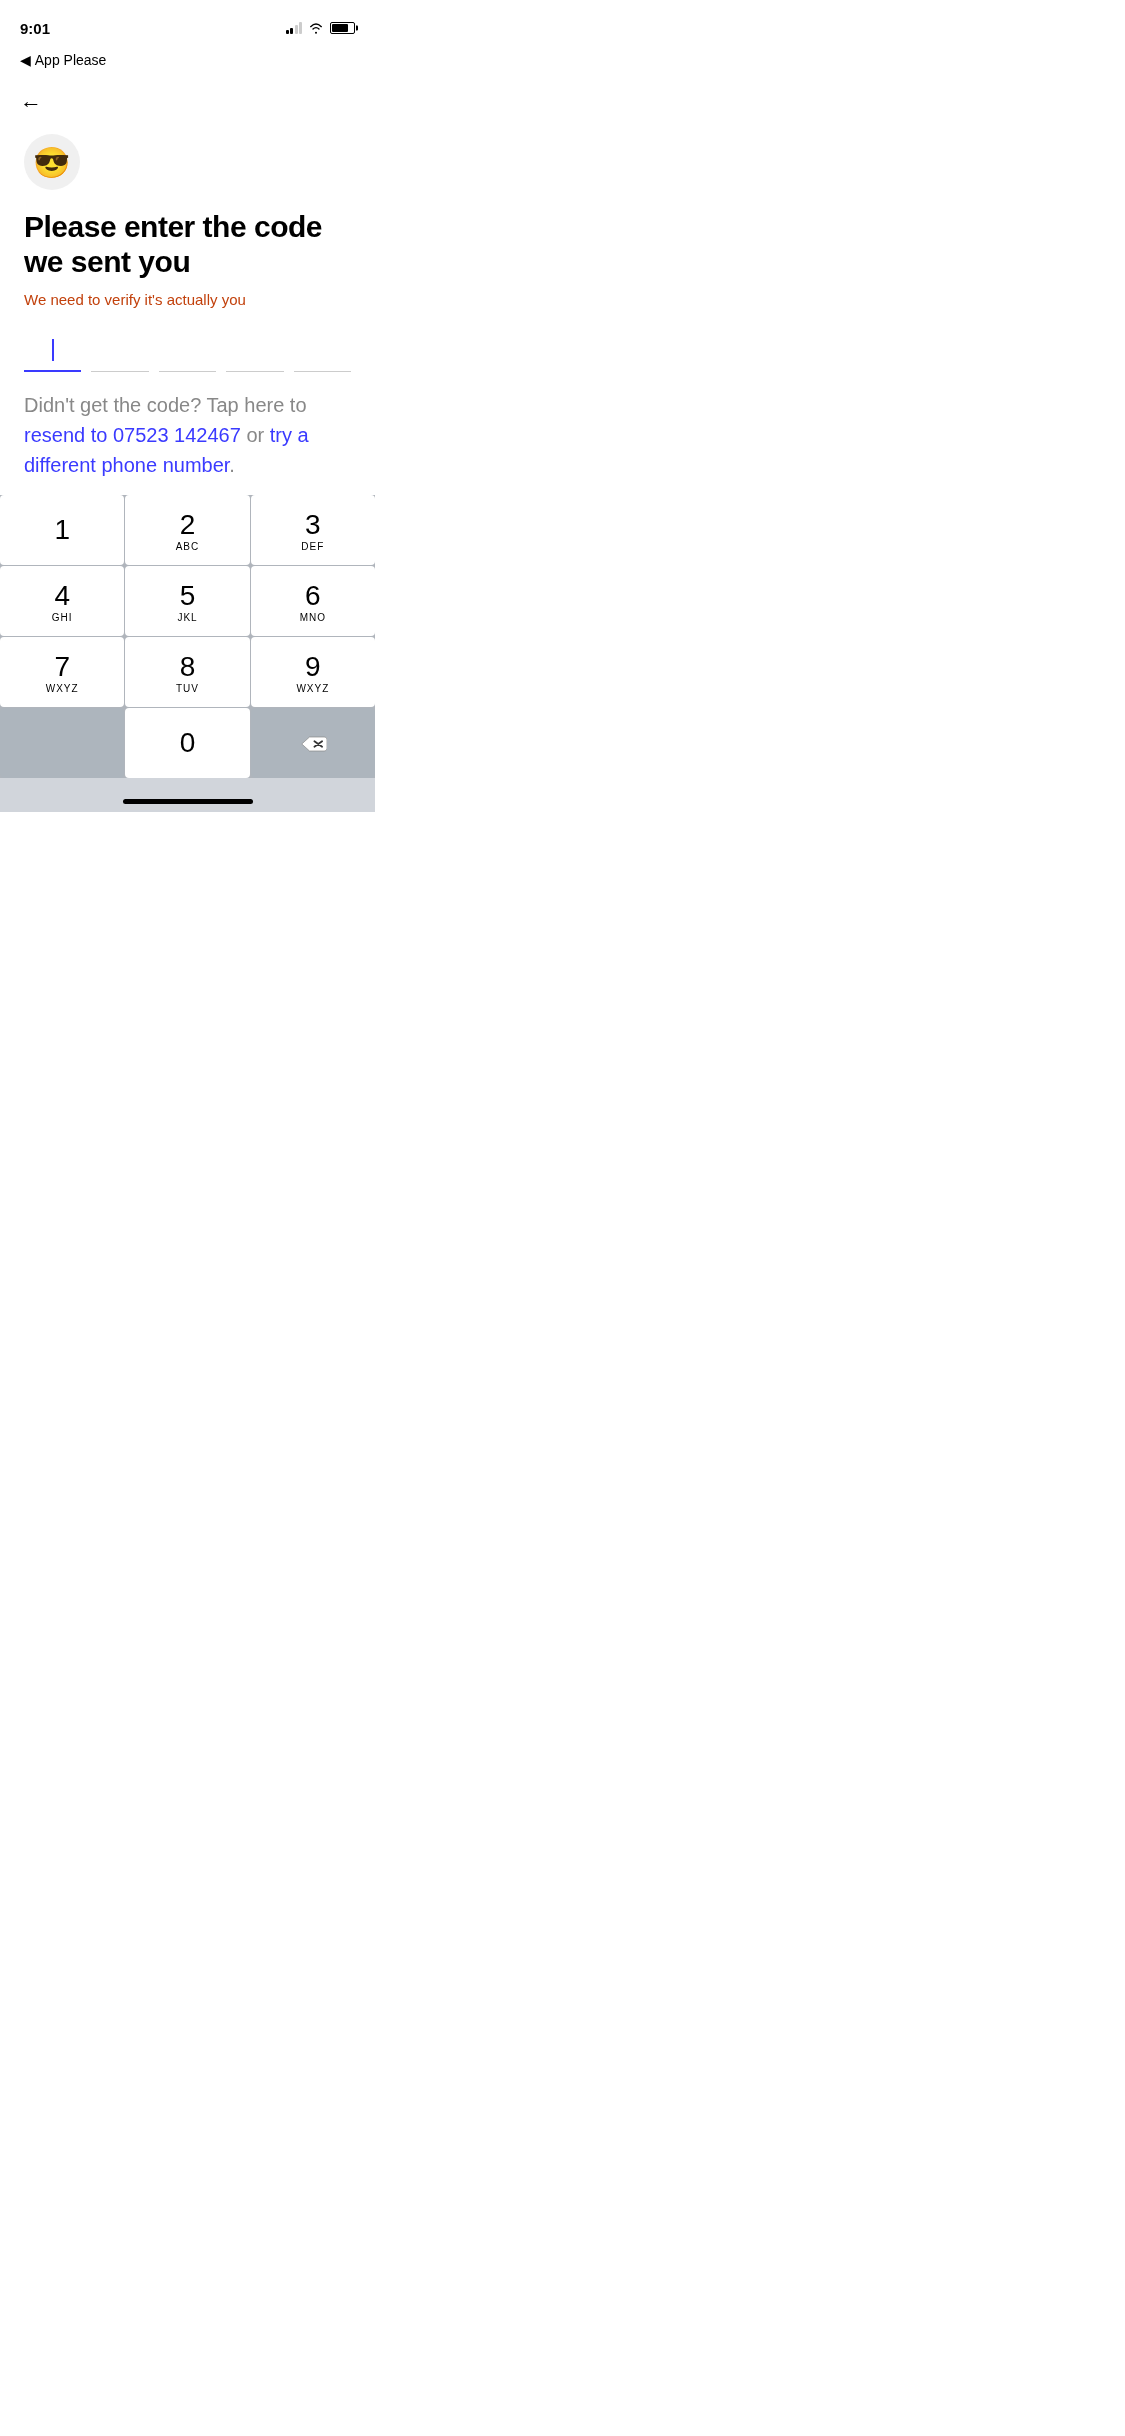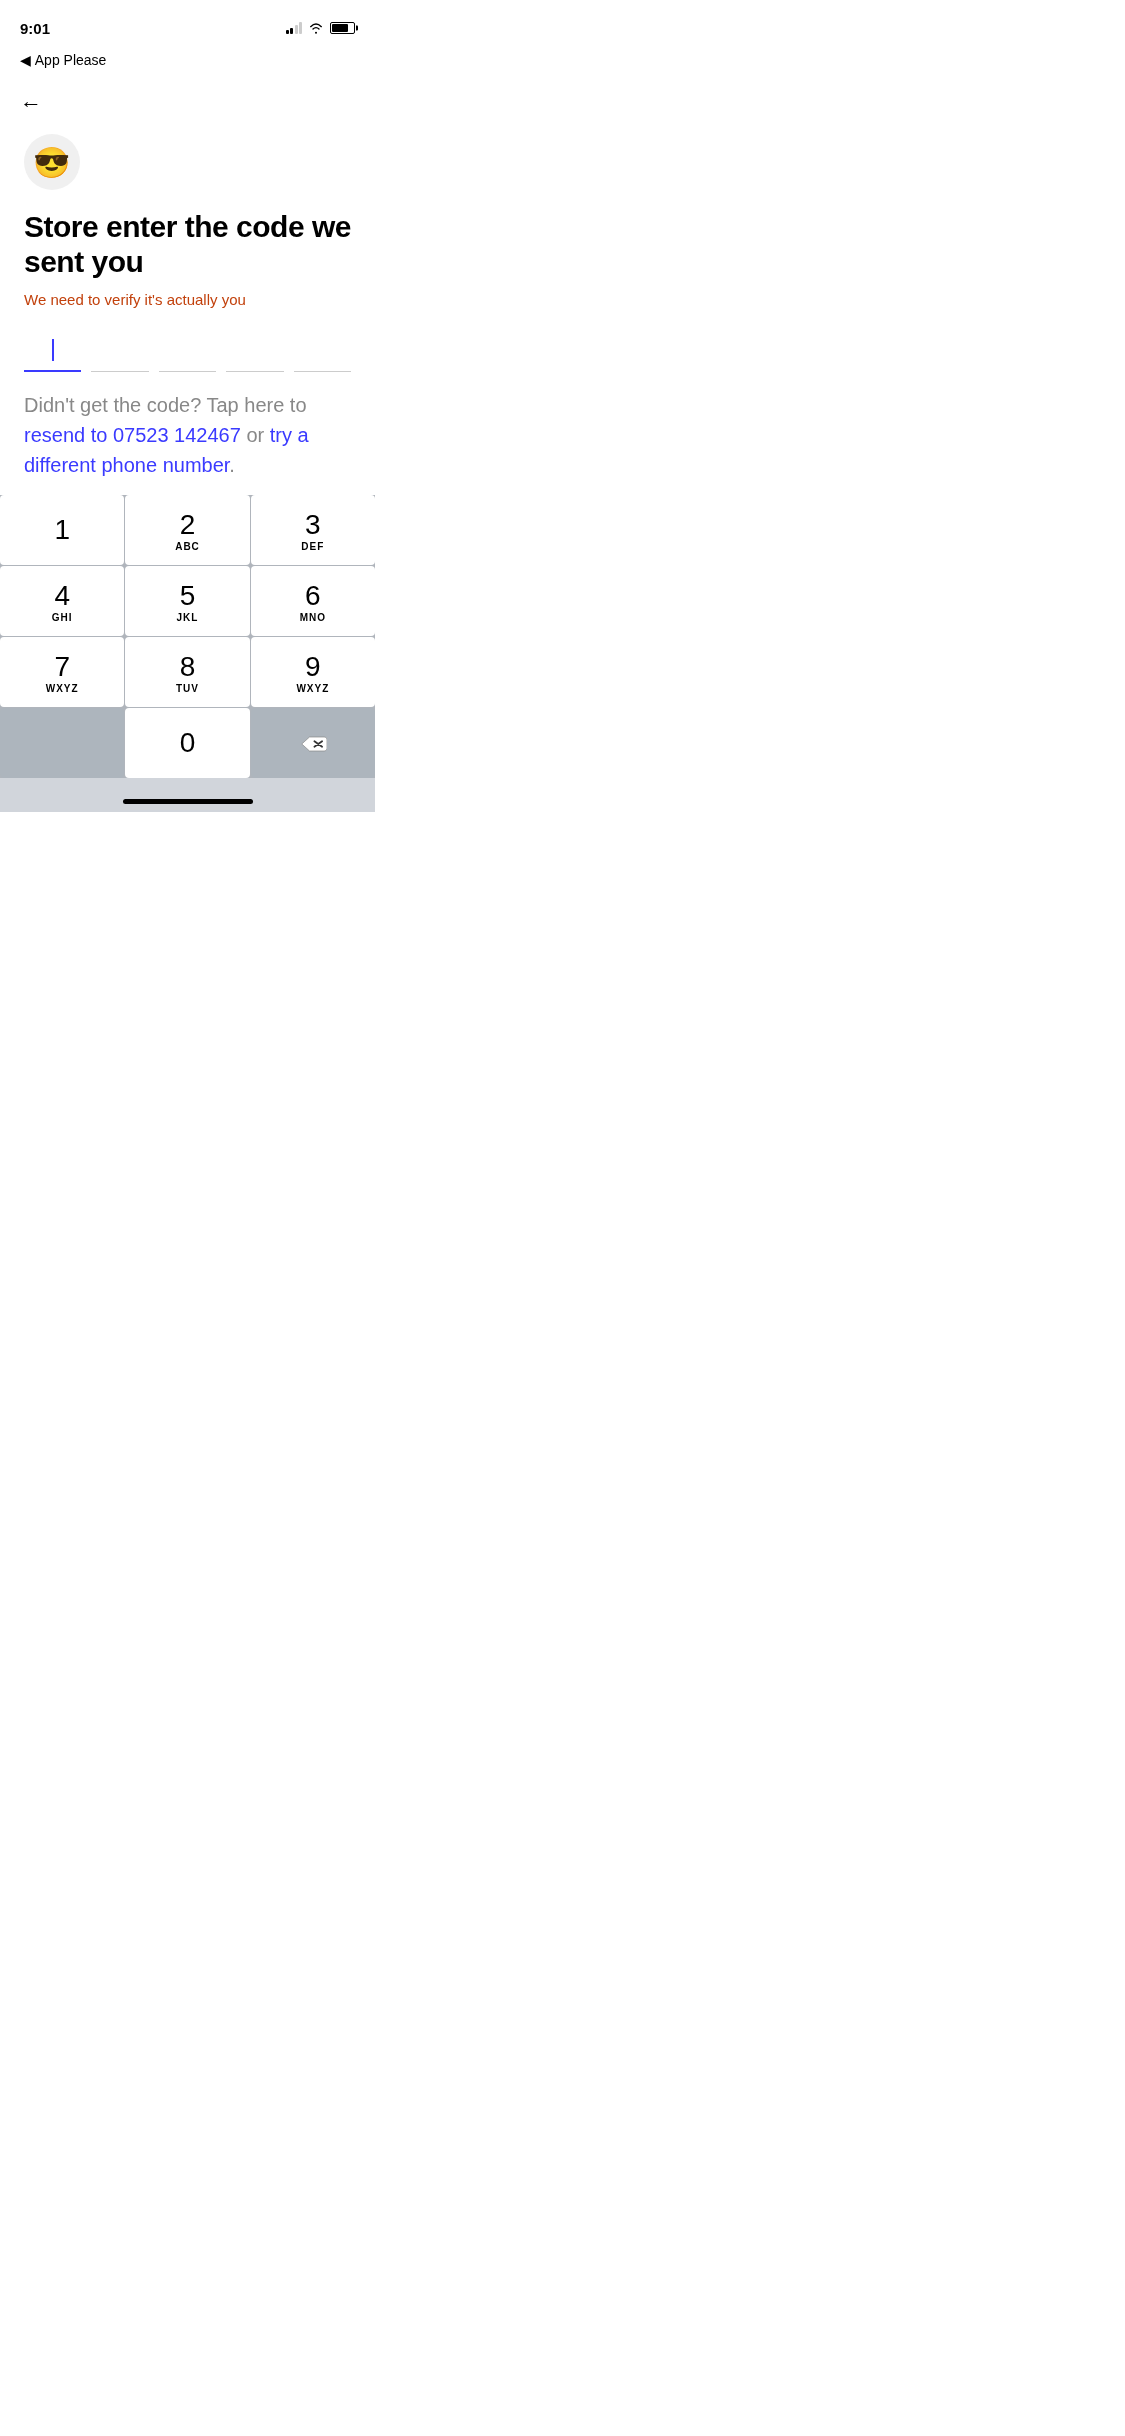--- a/index.html
+++ b/index.html
@@ -225,21 +225,21 @@
       background: #adb5bd;
     }
     .key-number {
       font-size: 28px;
       font-weight: 300;
       color: #000;
       line-height: 1;
     }
     .key-letters {
       font-size: 10px;
-      font-weight: 700;
+      font-weight: 400;
       color: #000;
       letter-spacing: 1px;
       margin-top: 2px;
     }
     .home-indicator {
       height: 34px;
       display: flex;
       align-items: flex-end;
       justify-content: center;
       padding-bottom: 8px;
@@ -285,21 +285,21 @@
 <div class="back-button-row">
   <button class="back-btn">←</button>
 </div>
 
 <div class="content">
 
   <div class="emoji-container">
     <span>😎</span>
   </div>
 
-  <div class="title">Store enter the code we sent you</div>
+  <div class="title">Please enter the code we sent you</div>
 
   <div class="subtitle">We need to verify it's actually you</div>
 
   <div class="code-input-row">
     <div class="code-box active">
       <span class="cursor"></span>
     </div>
     <div class="code-box"></div>
     <div class="code-box"></div>
     <div class="code-box"></div>

